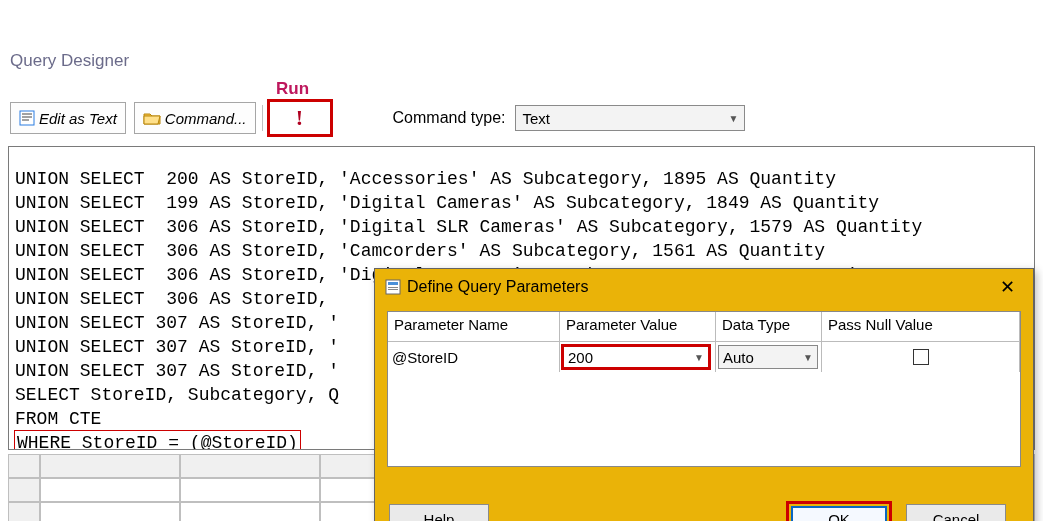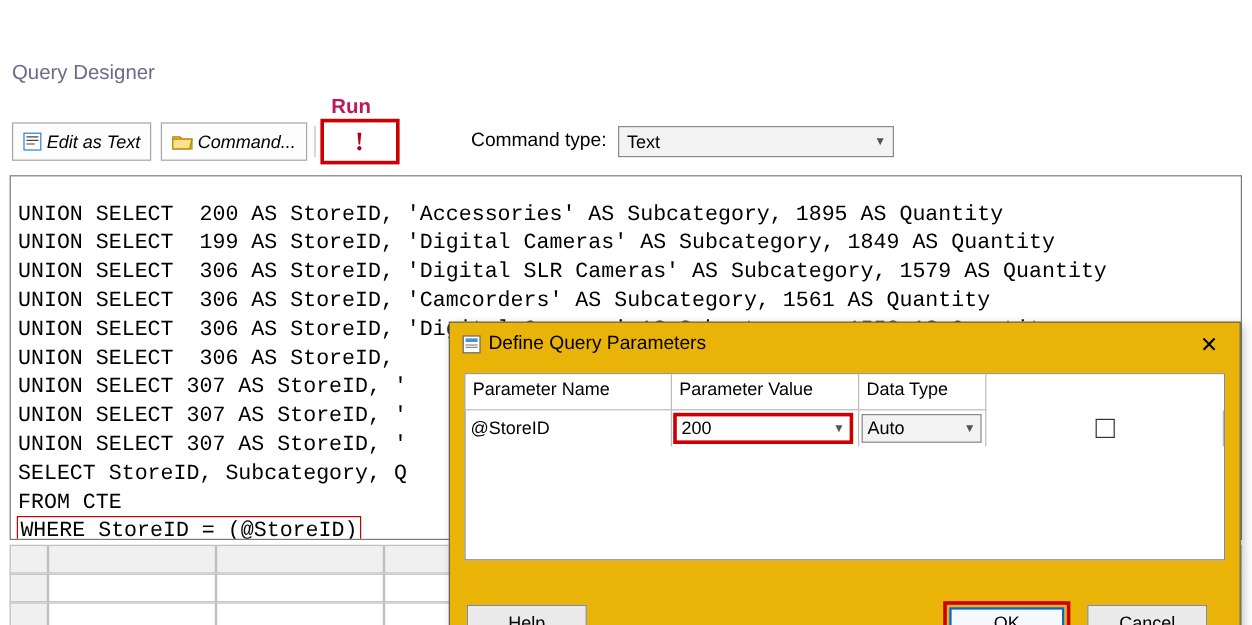--- a/index.html
+++ b/index.html
@@ -285,20 +285,21 @@
         <span>Define Query Parameters</span>
       </div>
       <span class="close-x">✕</span>
     </div>
     <div class="dlg-body">
       <div class="param-grid">
         <div class="pg-head">
           <div class="col-name">Parameter Name</div>
           <div class="col-value">Parameter Value</div>
           <div class="col-type">Data Type</div>
+          <div class="col-null">Pass Null Value</div>
         </div>
         <div class="pg-row">
           <div class="col-name">@StoreID</div>
           <div class="col-value" style="padding:1px;">
             <div class="val-combo">
               <span>200</span>
               <span class="chev">▼</span>
             </div>
           </div>
           <div class="col-type" style="padding:2px;">

